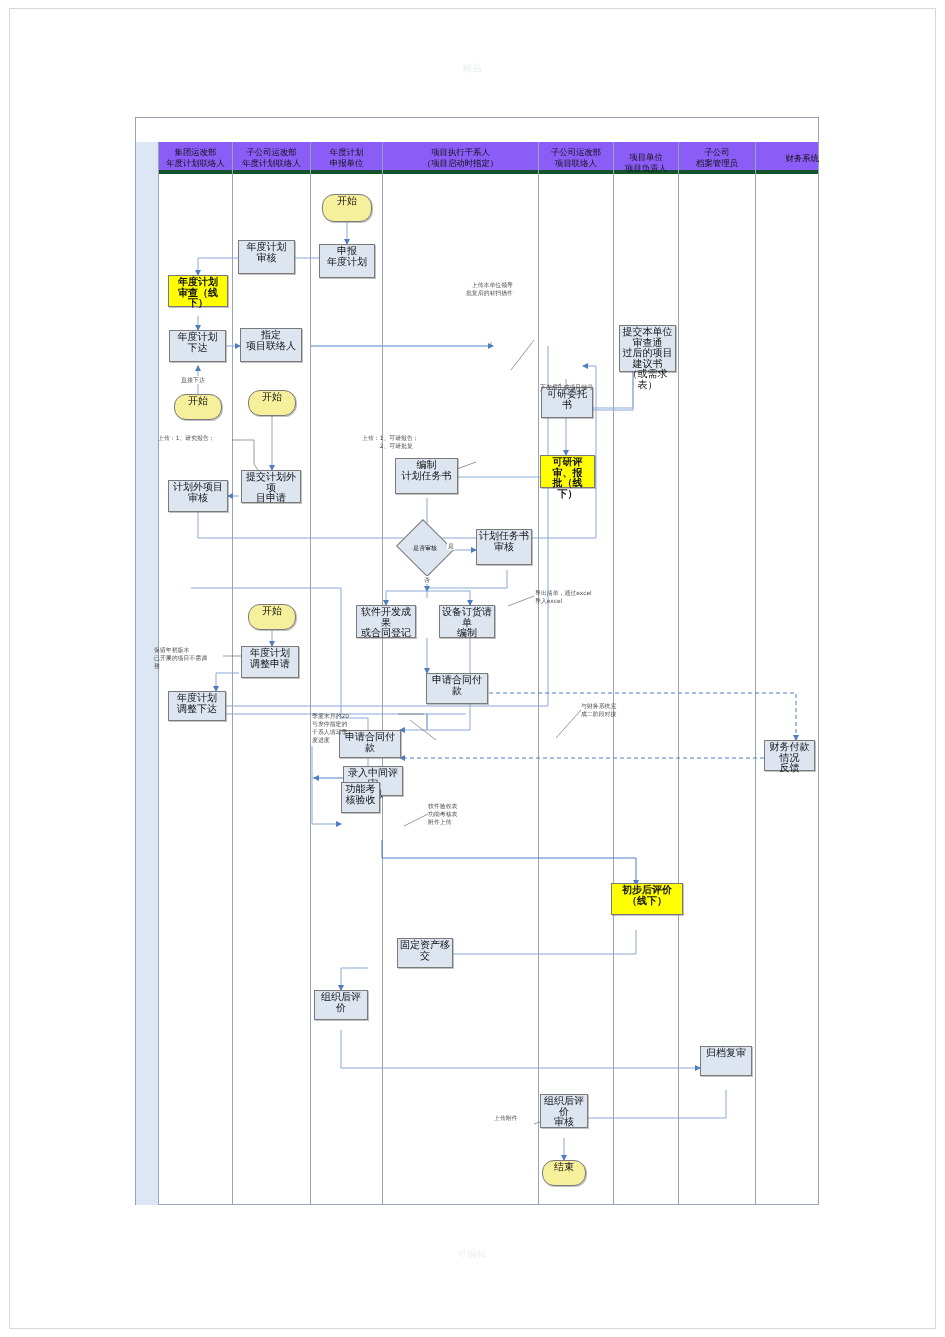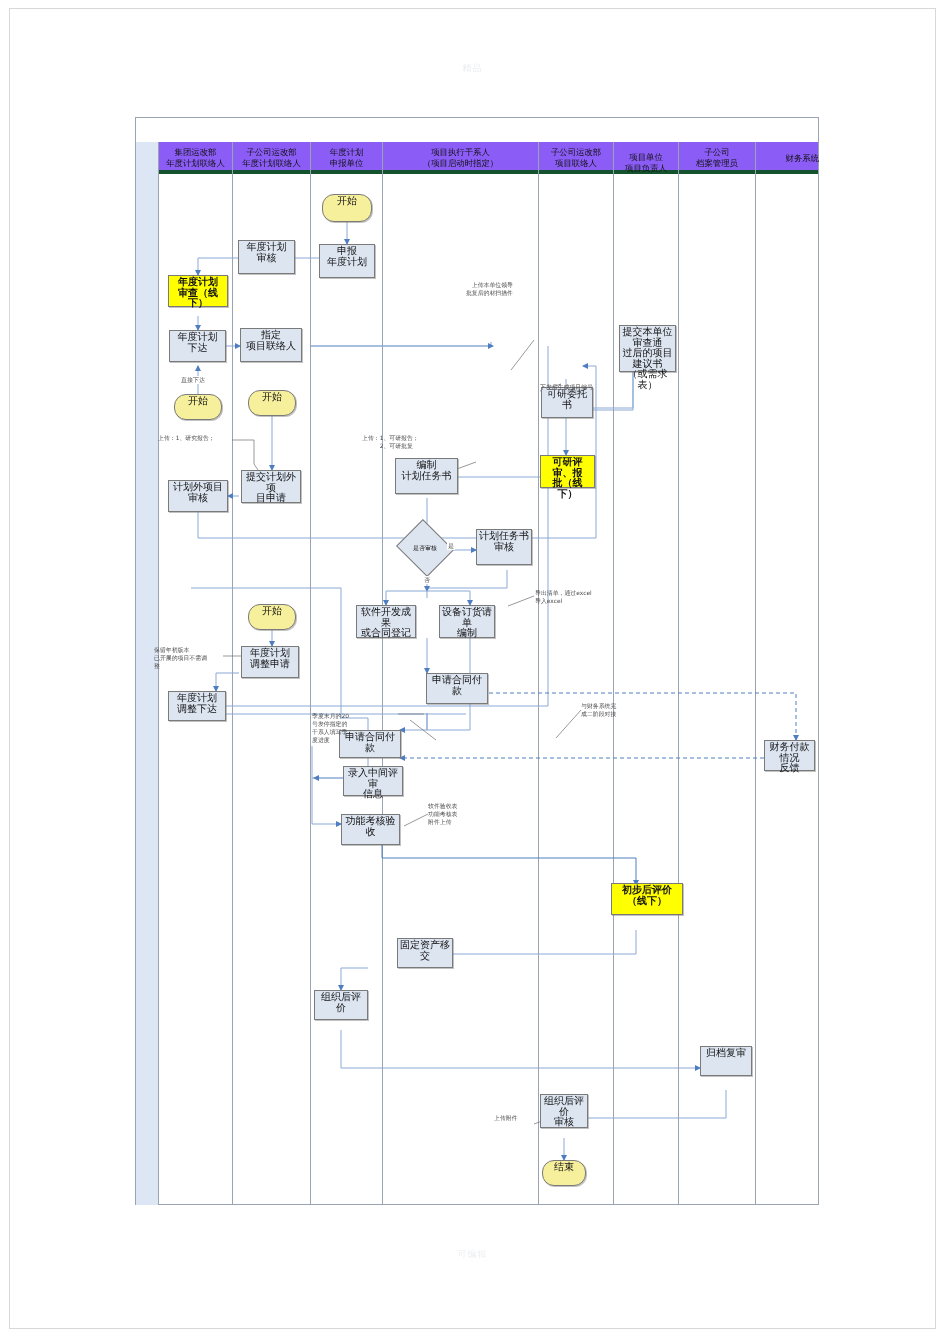--- a/index.html
+++ b/index.html
@@ -358,21 +358,21 @@
 
   <div class="node proc" style="left:203px;top:612px;width:62px;height:28px;">
     <span>申请合同付款</span>
   </div>
 
   <div class="node proc" style="left:207px;top:648px;width:60px;height:30px;">
     <span style="white-space:pre-line">录入中间评审
 信息</span>
   </div>
 
-  <div class="node proc" style="left:205px;top:696px;width:59px;height:31px;">
+  <div class="node proc" style="left:205px;top:664px;width:39px;height:31px;">
     <span>功能考核验收</span>
   </div>
 
   <div class="node proc" style="left:628px;top:622px;width:51px;height:31px;">
     <span style="white-space:pre-line">财务付款情况
 反馈</span>
   </div>
 
   <div class="node offline" style="left:475px;top:765px;width:72px;height:32px;">
     <span style="white-space:pre-line">初步后评价

